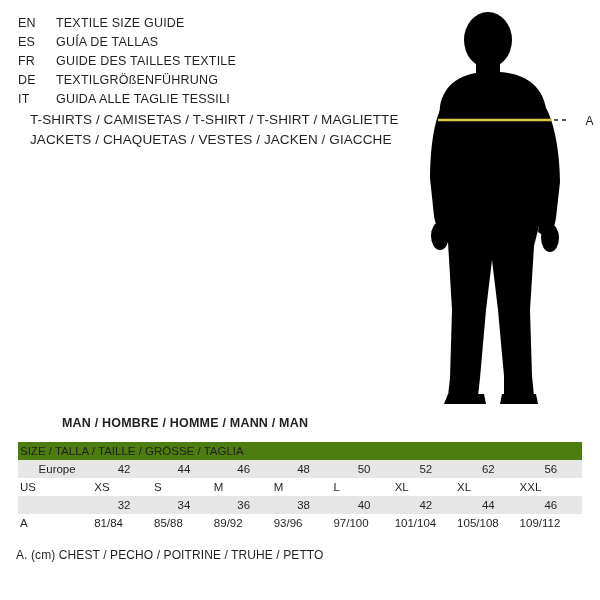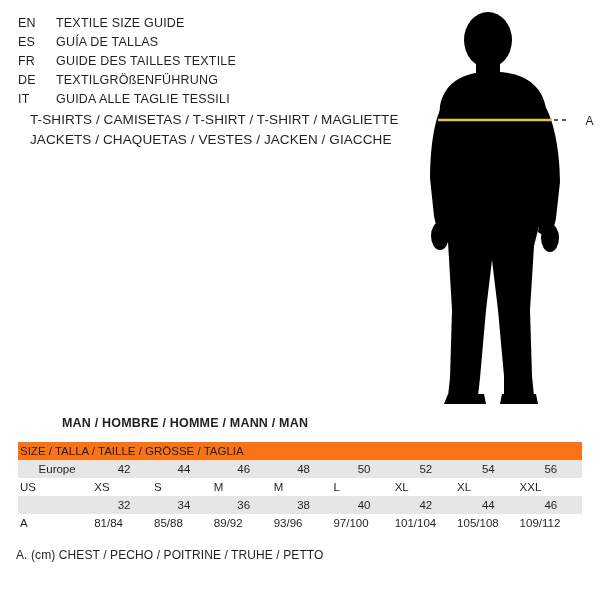--- a/index.html
+++ b/index.html
@@ -95,21 +95,21 @@
     width: 564px;
     border-collapse: collapse;
     font-size: 11.5px;
   }
   table.size-table td {
     padding: 0;
     height: 18px;
     vertical-align: middle;
   }
   .row-head td {
-    background: #f97316;
+    background: #4d7c0f;
     font-size: 11.5px;
     height: 17px;
   }
   .row-alt td {
     background: #e6e6e6;
     text-align: center;
   }
   .row-plain td {
     background: #ffffff;
   }
@@ -224,21 +224,21 @@
       </tr>
 
       <tr class="row-alt">
         <td class="col-label">Europe</td>
         <td class="cell">42</td>
         <td class="cell">44</td>
         <td class="cell">46</td>
         <td class="cell">48</td>
         <td class="cell">50</td>
         <td class="cell">52</td>
-        <td class="cell">54</td>
+        <td class="cell">62</td>
         <td class="cell">56</td>
       </tr>
 
       <tr class="row-plain">
         <td class="col-label">US</td>
         <td class="cell">XS</td>
         <td class="cell">S</td>
         <td class="cell">M</td>
         <td class="cell">M</td>
         <td class="cell">L</td>

